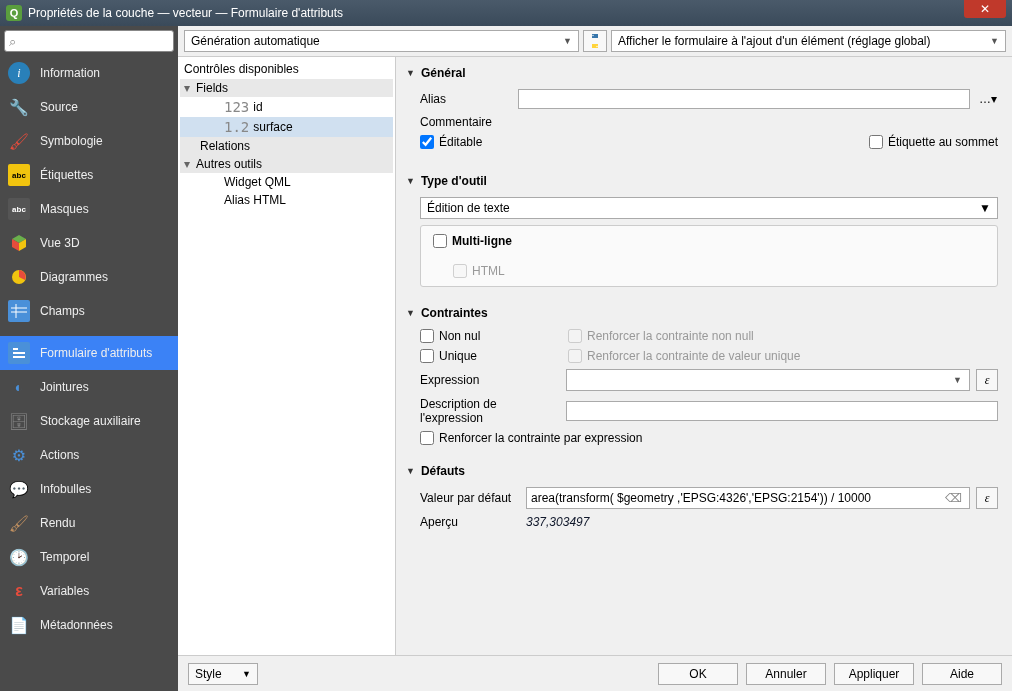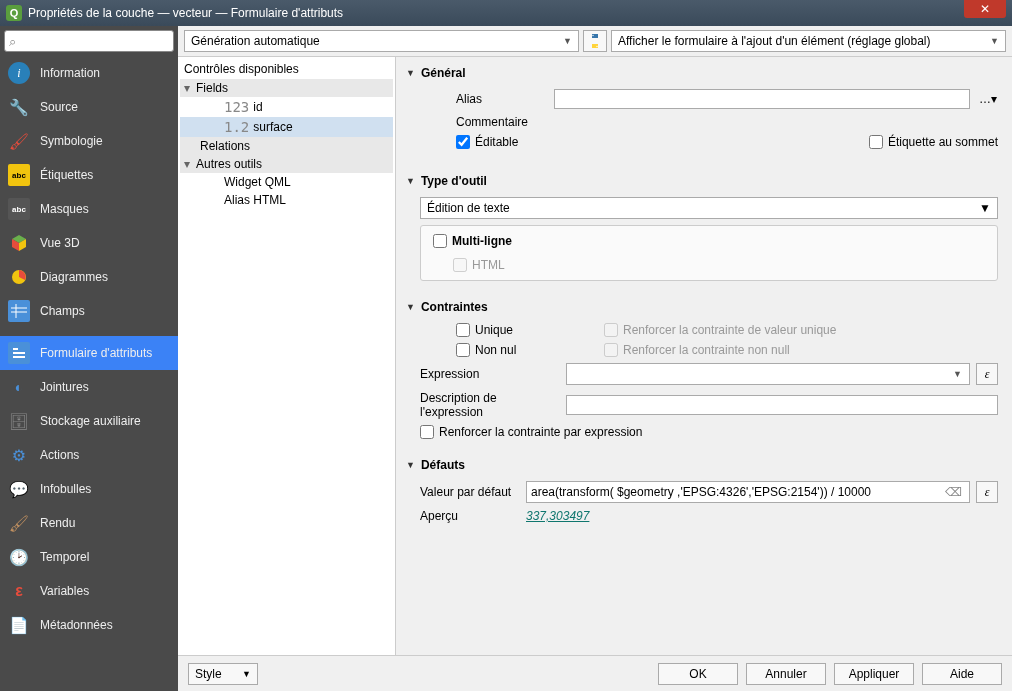--- a/index.html
+++ b/index.html
@@ -61,40 +61,40 @@
 .tree-item .ind2 { padding-left: 40px; display: inline-flex; align-items: center; gap: 4px; }
 .tree-item .ftype { color: #888; font-size: 14px; font-family: monospace; }
 
 .form-panel { flex: 1; padding: 6px 10px; overflow-y: auto; }
 .section { margin-bottom: 10px; }
 .section-head { display: flex; align-items: center; gap: 6px; padding: 3px 0; cursor: pointer; }
 .section-head .tri { font-size: 9px; color: #333; }
 .section-head .title { font-weight: bold; }
 .section-body { padding: 6px 4px 6px 14px; }
 
-.form-row { display: flex; align-items: center; margin-bottom: 6px; gap: 8px; margin-left: 36px; }
+.form-row { display: flex; align-items: center; margin-bottom: 6px; gap: 8px; }
 .form-row .lbl { width: 90px; }
 .form-row input[type=text] { flex: 1; height: 20px; border: 1px solid #aaa; padding: 0 4px; background: #fff; }
 .form-row .dots { width: 20px; text-align: center; cursor: pointer; }
 .chk { display: flex; align-items: center; gap: 5px; }
 .chk input { width: 14px; height: 14px; }
 .chk.disabled { color: #999; }
 
 .tool-combo { width: 100%; height: 22px; border: 1px solid #aaa; background: #fff; display: flex; align-items: center; justify-content: space-between; padding: 0 6px; cursor: pointer; }
 .tool-box { border: 1px solid #ccc; background: #fafafa; padding: 8px 12px; margin-top: 6px; border-radius: 3px; }
 
 .expr-row { display: flex; align-items: center; gap: 6px; margin-bottom: 6px; }
 .expr-row .lbl { width: 140px; }
 .expr-btn { width: 22px; height: 22px; border: 1px solid #aaa; background: #f8f8f8; display: flex; align-items: center; justify-content: center; font-family: serif; font-style: italic; cursor: pointer; }
 .expr-input { flex: 1; height: 22px; border: 1px solid #aaa; background: #fff; display: flex; align-items: center; padding: 0 4px; }
 .expr-input input { border: none; flex: 1; outline: none; }
 .expr-input .clear { color: #888; cursor: pointer; padding: 0 3px; }
 .expr-input .arrow { font-size: 9px; color: #555; padding: 0 3px; cursor: pointer; }
 
-.preview { font-style: italic; color: #0f766e; text-decoration: underline; }
+.preview { font-style: italic; color: #0f172a; }
 
 .bottombar { height: 36px; border-top: 1px solid #ccc; display: flex; align-items: center; padding: 0 10px; gap: 8px; }
 .bottombar .style-btn { width: 70px; height: 22px; border: 1px solid #aaa; background: #f8f8f8; display: flex; align-items: center; justify-content: space-between; padding: 0 6px; cursor: pointer; }
 .bottombar .spacer { flex: 1; }
 .bottombar button { width: 80px; height: 22px; border: 1px solid #aaa; background: #f8f8f8; cursor: pointer; }
 
 svg { display: block; }
 </style>
 </head>
 <body>
@@ -282,52 +282,52 @@
             <div class="tool-combo">
               <span>Édition de texte</span>
               <span class="arrow">▼</span>
             </div>
             <div class="tool-box">
               <label class="chk" style="font-weight:bold;">
                 <input type="checkbox" style="">
                 <span>Multi-ligne</span>
               </label>
               <div style="height:10px"></div>
-              <label class="chk disabled" style="padding-left:20px;">
+              <label class="chk disabled" style="padding-left:20px;margin-top:6px;">
                 <input type="checkbox" disabled="" style="">
                 <span>HTML</span>
               </label>
             </div>
           </div>
         </div>
 
         <div class="section">
           <div class="section-head">
             <span class="tri">▼</span>
             <span class="title">Contraintes</span>
           </div>
           <div class="section-body">
             <div class="form-row">
               <label class="chk" style="width:140px;">
                 <input type="checkbox" style="">
+                <span>Non nul</span>
+              </label>
+              <label class="chk disabled">
+                <input type="checkbox" disabled="" style="">
+                <span>Renforcer la contrainte non null</span>
+              </label>
+            </div>
+            <div class="form-row">
+              <label class="chk" style="width:140px;">
+                <input type="checkbox" style="">
                 <span>Unique</span>
               </label>
               <label class="chk disabled">
                 <input type="checkbox" disabled="" style="">
                 <span>Renforcer la contrainte de valeur unique</span>
-              </label>
-            </div>
-            <div class="form-row">
-              <label class="chk" style="width:140px;">
-                <input type="checkbox" style="">
-                <span>Non nul</span>
-              </label>
-              <label class="chk disabled">
-                <input type="checkbox" disabled="" style="">
-                <span>Renforcer la contrainte non null</span>
               </label>
             </div>
             <div class="expr-row">
               <span class="lbl">Expression</span>
               <div class="expr-input">
                 <input type="text" value="" style="">
                 <span class="arrow">▼</span>
               </div>
               <div class="expr-btn">ε</div>
             </div>

